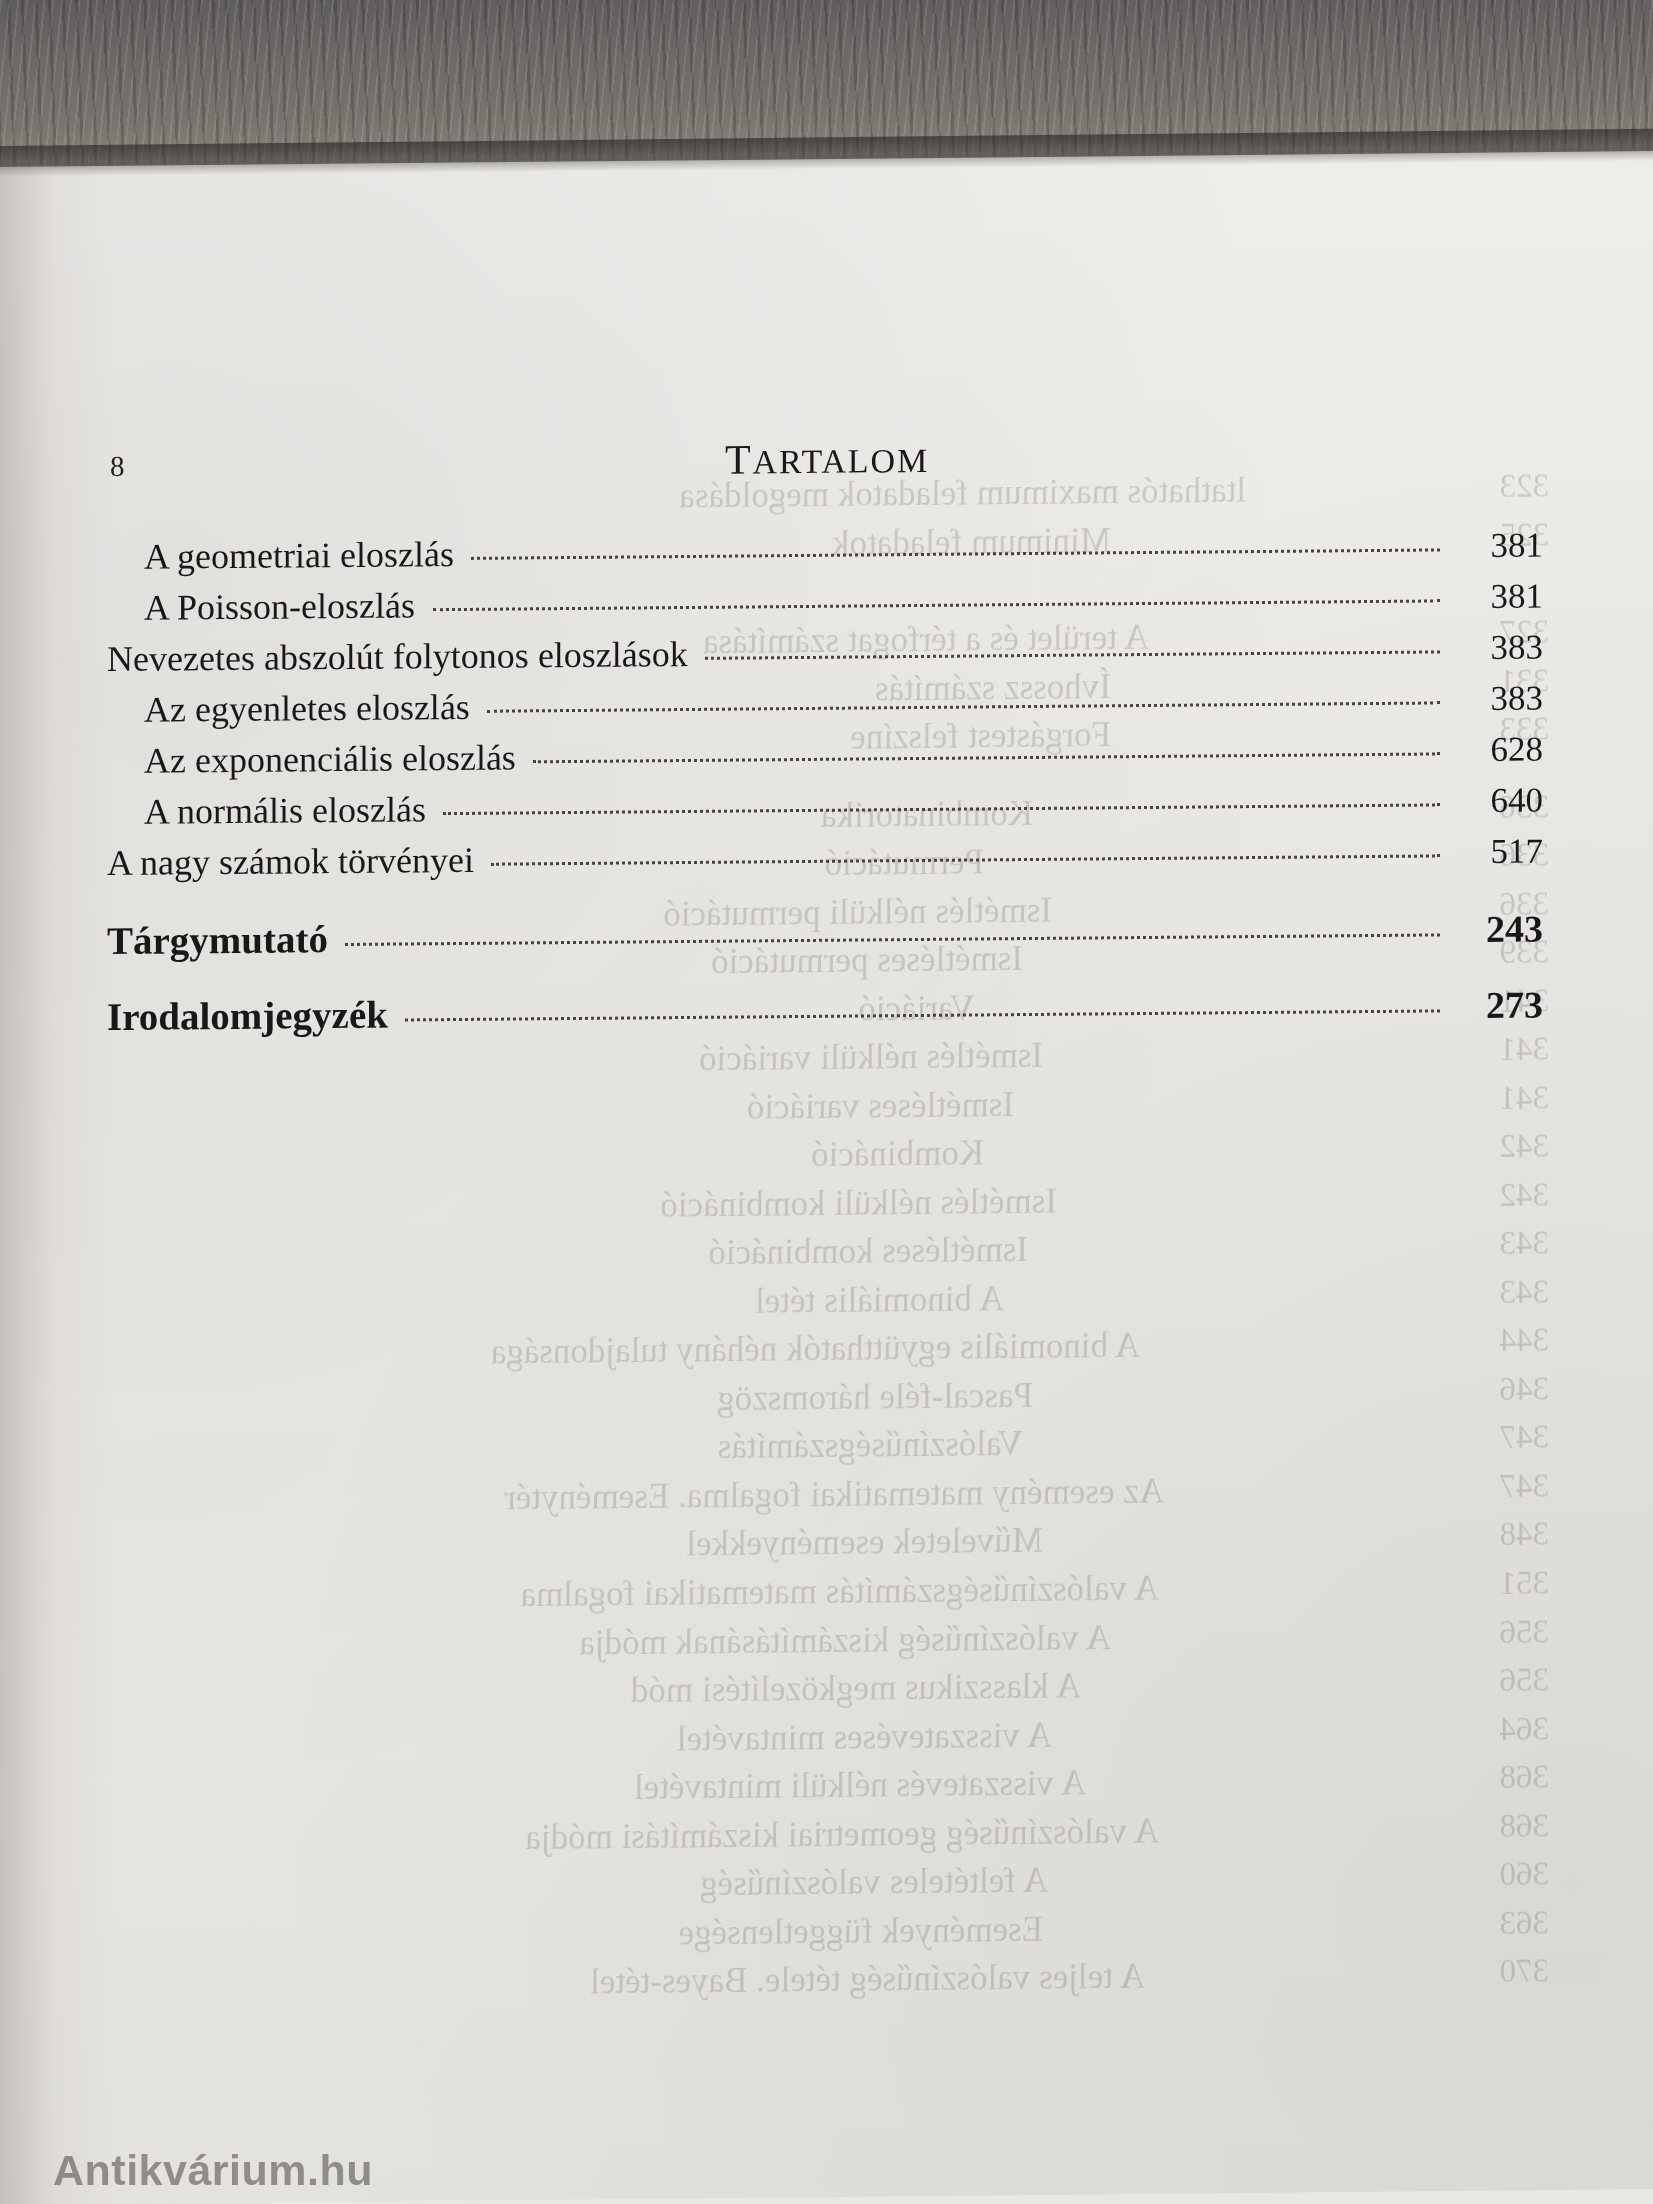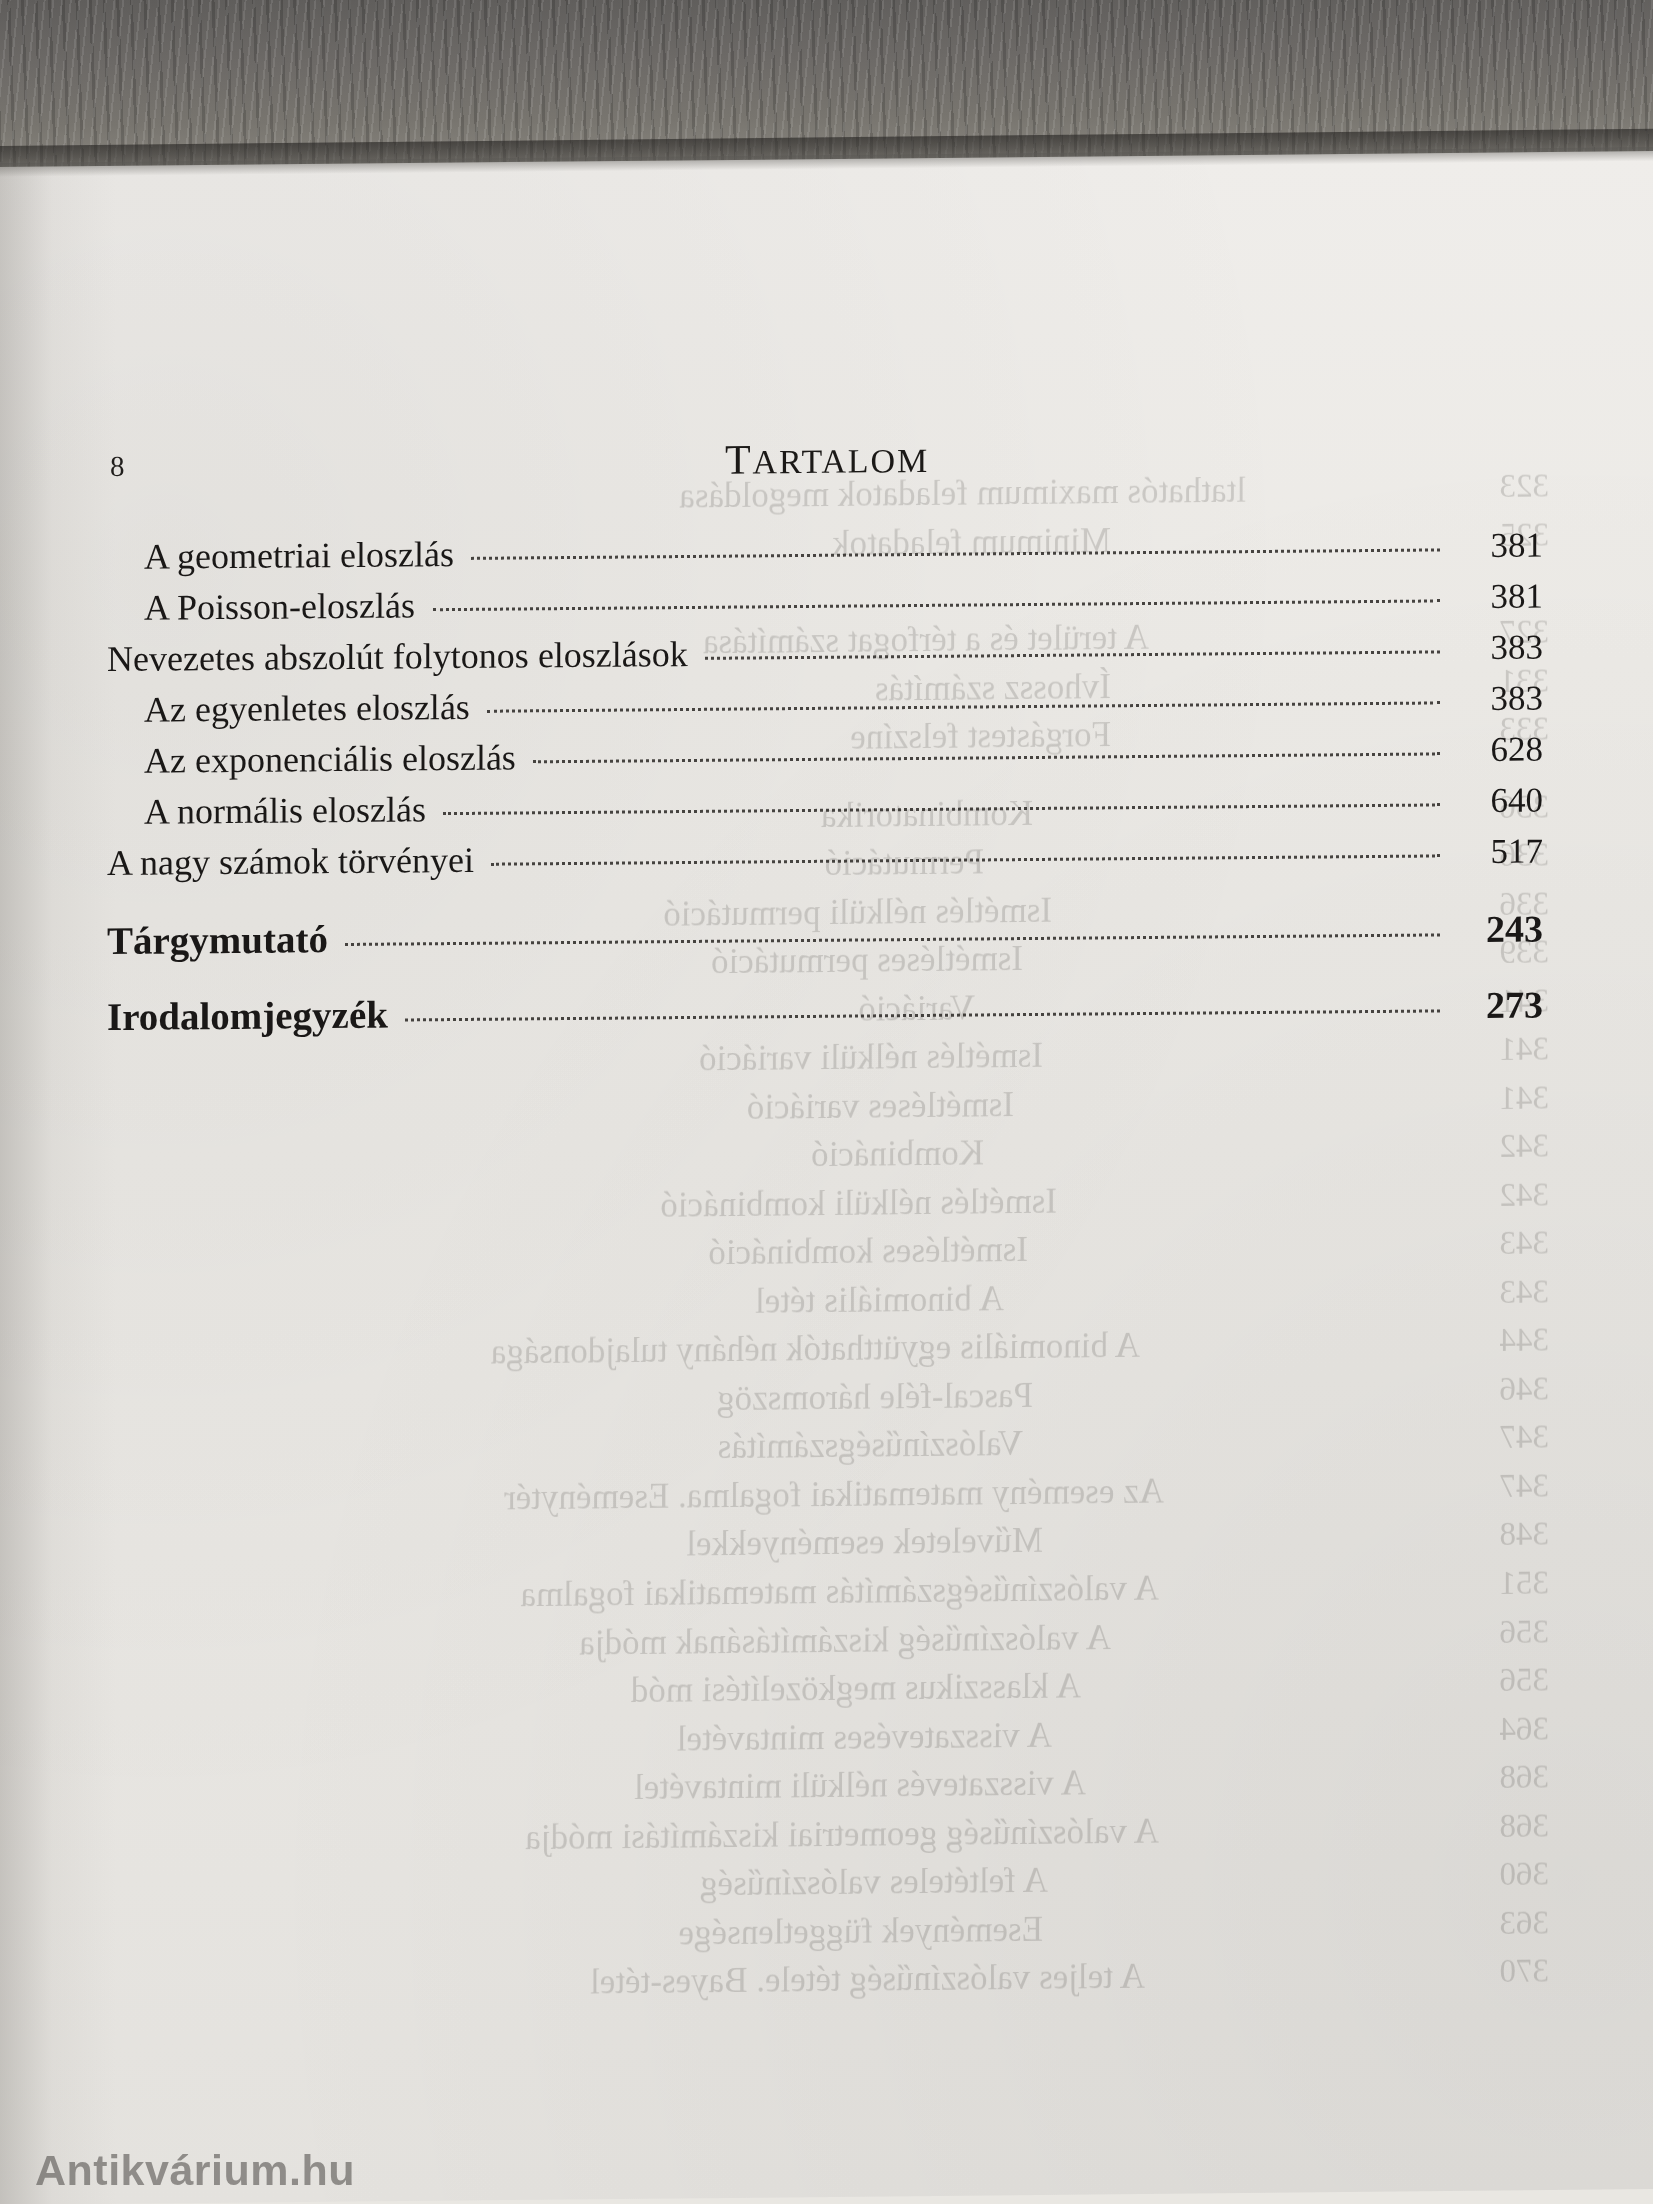--- a/index.html
+++ b/index.html
@@ -180,21 +180,21 @@
     white-space: nowrap;
     font-family: "Liberation Serif", serif;
   }
   .ghost .g-num {
     position: absolute;
     font-size: 33px;
   }
 
   .watermark {
     position: absolute;
-    left: 35px;
+    left: 53px;
     top: 2146px;
     font-family: "Liberation Sans", sans-serif;
     font-weight: bold;
     font-size: 43px;
     color: #4a4744;
     opacity: 0.55;
     letter-spacing: 0.5px;
   }
 </style>
 </head>

